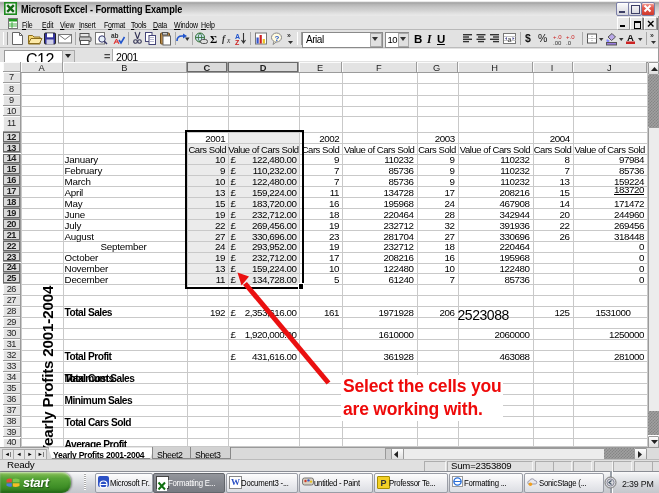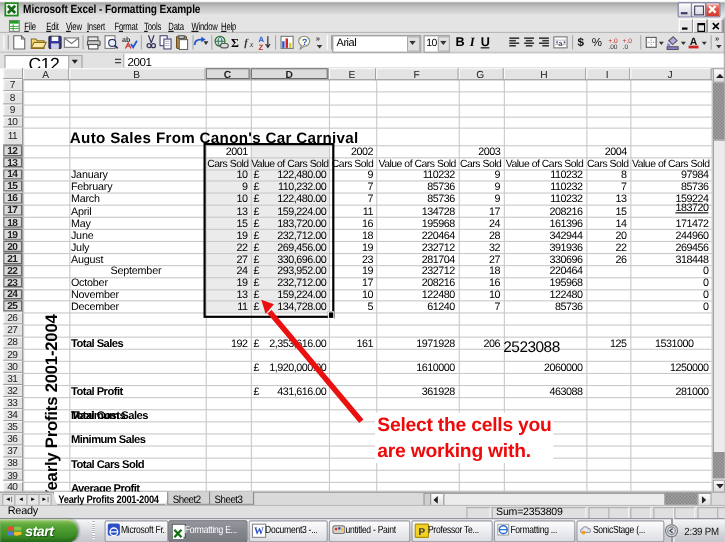--- a/index.html
+++ b/index.html
@@ -310,21 +310,20 @@
 <div class="hdr" style="left:2.5px;top:339.3px;width:17.5px;height:9.9px;font-size:9.2px;display:flex;align-items:center;justify-content:center;letter-spacing:-0.5px;">31</div>
 <div class="hdr" style="left:2.5px;top:350.2px;width:17.5px;height:9.9px;font-size:9.2px;display:flex;align-items:center;justify-content:center;letter-spacing:-0.5px;">32</div>
 <div class="hdr" style="left:2.5px;top:361.1px;width:17.5px;height:9.9px;font-size:9.2px;display:flex;align-items:center;justify-content:center;letter-spacing:-0.5px;">33</div>
 <div class="hdr" style="left:2.5px;top:372.0px;width:17.5px;height:9.9px;font-size:9.2px;display:flex;align-items:center;justify-content:center;letter-spacing:-0.5px;">34</div>
 <div class="hdr" style="left:2.5px;top:382.9px;width:17.5px;height:9.9px;font-size:9.2px;display:flex;align-items:center;justify-content:center;letter-spacing:-0.5px;">35</div>
 <div class="hdr" style="left:2.5px;top:393.8px;width:17.5px;height:9.9px;font-size:9.2px;display:flex;align-items:center;justify-content:center;letter-spacing:-0.5px;">36</div>
 <div class="hdr" style="left:2.5px;top:404.7px;width:17.5px;height:9.9px;font-size:9.2px;display:flex;align-items:center;justify-content:center;letter-spacing:-0.5px;">37</div>
 <div class="hdr" style="left:2.5px;top:415.6px;width:17.5px;height:10.0px;font-size:9.2px;display:flex;align-items:center;justify-content:center;letter-spacing:-0.5px;">38</div>
 <div class="hdr" style="left:2.5px;top:426.6px;width:17.5px;height:9.9px;font-size:9.2px;display:flex;align-items:center;justify-content:center;letter-spacing:-0.5px;">39</div>
 <div class="hdr" style="left:2.5px;top:437.5px;width:17.5px;height:9.9px;font-size:9.2px;display:flex;align-items:center;justify-content:center;letter-spacing:-0.5px;">40</div>
-<div class="tx b" style="left:63.5px;top:119px;font-size:13.8px;letter-spacing:0.28px;">Auto Sales From Canon's Car Carnival</div>
 <div class="tx" style="left:186.5px;top:134.0px;width:38.7px;text-align:right;font-size:9.8px;">2001</div>
 <div class="tx" style="left:299.0px;top:134.0px;width:40.2px;text-align:right;font-size:9.8px;">2002</div>
 <div class="tx" style="left:416.5px;top:134.0px;width:38.2px;text-align:right;font-size:9.8px;">2003</div>
 <div class="tx" style="left:532.5px;top:134.0px;width:37.2px;text-align:right;font-size:9.8px;">2004</div>
 <div class="tx" style="left:184.5px;top:144.6px;width:45.5px;text-align:center;font-size:9.5px;">Cars Sold</div>
 <div class="tx" style="left:297.0px;top:144.6px;width:47.0px;text-align:center;font-size:9.5px;">Cars Sold</div>
 <div class="tx" style="left:414.5px;top:144.6px;width:45.0px;text-align:center;font-size:9.5px;">Cars Sold</div>
 <div class="tx" style="left:530.5px;top:144.6px;width:44.0px;text-align:center;font-size:9.5px;">Cars Sold</div>
 <div class="tx" style="left:228.0px;top:144.6px;width:71.0px;text-align:center;font-size:9.5px;">Value of Cars Sold</div>
 <div class="tx" style="left:342.0px;top:144.6px;width:74.5px;text-align:center;font-size:9.5px;">Value of Cars Sold</div>
@@ -370,21 +369,21 @@
 <div class="tx" style="left:457.5px;top:187.9px;width:72.0px;text-align:right;font-size:9.8px;">208216</div>
 <div class="tx" style="left:532.5px;top:187.9px;width:37.0px;text-align:right;font-size:9.8px;">15</div>
 <div class="tx" style="left:572.5px;top:185px;width:71.5px;text-align:right;font-size:9.8px;text-decoration:underline;">183720</div>
 <div class="tx" style="left:64.5px;top:198.8px;letter-spacing:-0.2px;">May</div>
 <div class="tx" style="left:186.5px;top:198.8px;width:38.5px;text-align:right;font-size:9.8px;">15</div>
 <div class="tx" style="left:230.5px;top:198.8px;">£</div>
 <div class="tx" style="left:228.0px;top:198.8px;width:68.5px;text-align:right;font-size:9.8px;">183,720.00</div>
 <div class="tx" style="left:299.0px;top:198.8px;width:40.0px;text-align:right;font-size:9.8px;">16</div>
 <div class="tx" style="left:342.0px;top:198.8px;width:71.5px;text-align:right;font-size:9.8px;">195968</div>
 <div class="tx" style="left:416.5px;top:198.8px;width:38.0px;text-align:right;font-size:9.8px;">24</div>
-<div class="tx" style="left:457.5px;top:198.8px;width:72.0px;text-align:right;font-size:9.8px;">161396</div>
+<div class="tx" style="left:457.5px;top:198.8px;width:72.0px;text-align:right;font-size:9.8px;">467908</div>
 <div class="tx" style="left:532.5px;top:198.8px;width:37.0px;text-align:right;font-size:9.8px;">14</div>
 <div class="tx" style="left:572.5px;top:198.8px;width:71.5px;text-align:right;font-size:9.8px;">171472</div>
 <div class="tx" style="left:64.5px;top:209.7px;letter-spacing:-0.2px;">June</div>
 <div class="tx" style="left:186.5px;top:209.7px;width:38.5px;text-align:right;font-size:9.8px;">19</div>
 <div class="tx" style="left:230.5px;top:209.7px;">£</div>
 <div class="tx" style="left:228.0px;top:209.7px;width:68.5px;text-align:right;font-size:9.8px;">232,712.00</div>
 <div class="tx" style="left:299.0px;top:209.7px;width:40.0px;text-align:right;font-size:9.8px;">18</div>
 <div class="tx" style="left:342.0px;top:209.7px;width:71.5px;text-align:right;font-size:9.8px;">220464</div>
 <div class="tx" style="left:416.5px;top:209.7px;width:38.0px;text-align:right;font-size:9.8px;">28</div>
 <div class="tx" style="left:457.5px;top:209.7px;width:72.0px;text-align:right;font-size:9.8px;">342944</div>

